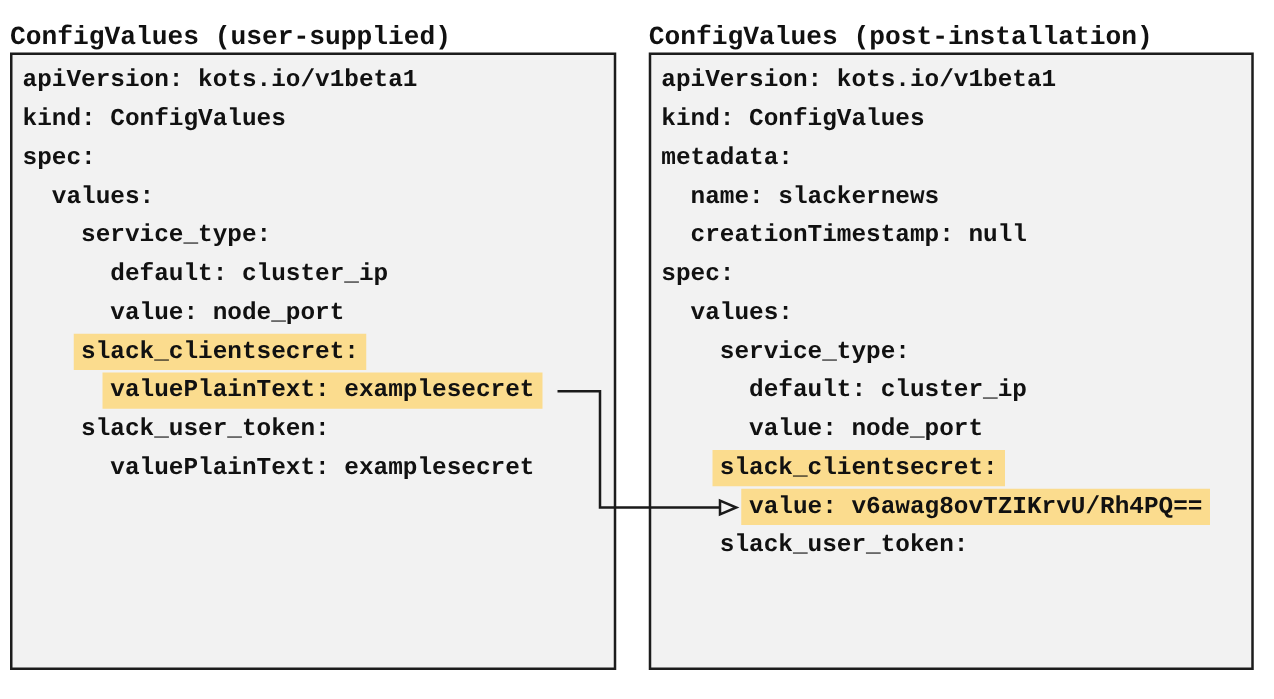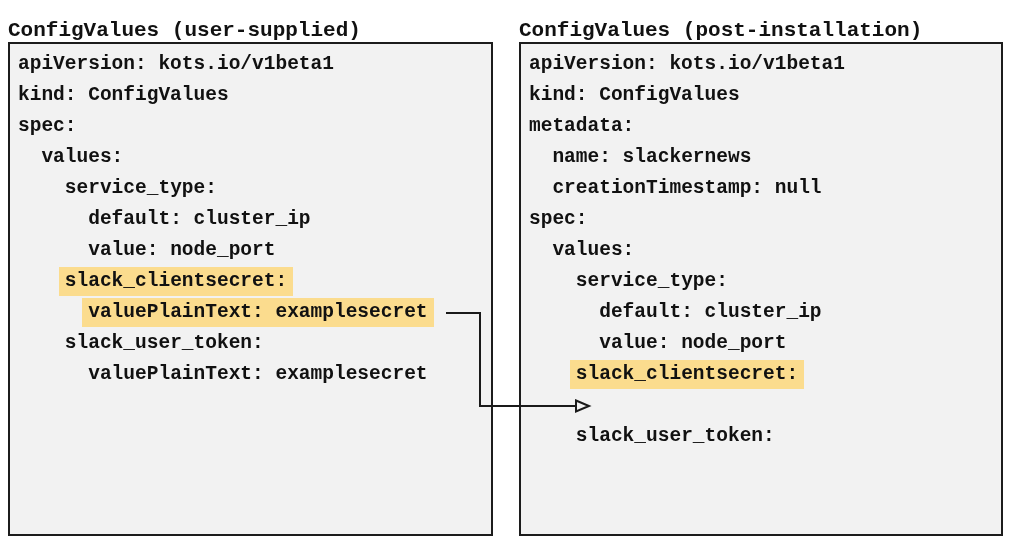--- a/index.html
+++ b/index.html
@@ -89,21 +89,21 @@
         <div class="line"><span></span><span>kind: ConfigValues</span></div>
         <div class="line"><span></span><span>metadata:</span></div>
         <div class="line"><span>  </span><span>name: slackernews</span></div>
         <div class="line"><span>  </span><span>creationTimestamp: null</span></div>
         <div class="line"><span></span><span>spec:</span></div>
         <div class="line"><span>  </span><span>values:</span></div>
         <div class="line"><span>    </span><span>service_type:</span></div>
         <div class="line"><span>      </span><span>default: cluster_ip</span></div>
         <div class="line"><span>      </span><span>value: node_port</span></div>
         <div class="line"><span>    </span><span class="hl">slack_clientsecret:</span></div>
-        <div class="line"><span>      </span></div>
+        <div class="line"><span>      </span><span class="hl">value: v6awag8ovTZIKrvU/Rh4PQ==</span></div>
         <div class="line"><span>    </span><span>slack_user_token:</span></div>
         <div class="line"><span>      </span></div>
       </div>
   </div>
 
   <svg class="overlay" viewBox="0 0 1019 559">
     <path d="M 446 313 L 480 313 L 480 406 L 576 406" fill="none" stroke="#1a1a1a" stroke-width="2"></path>
     <polygon points="576,400.5 589,406 576,411.5" fill="#f2f2f2" stroke="#1a1a1a" stroke-width="2" stroke-linejoin="miter"></polygon>
   </svg>
 

